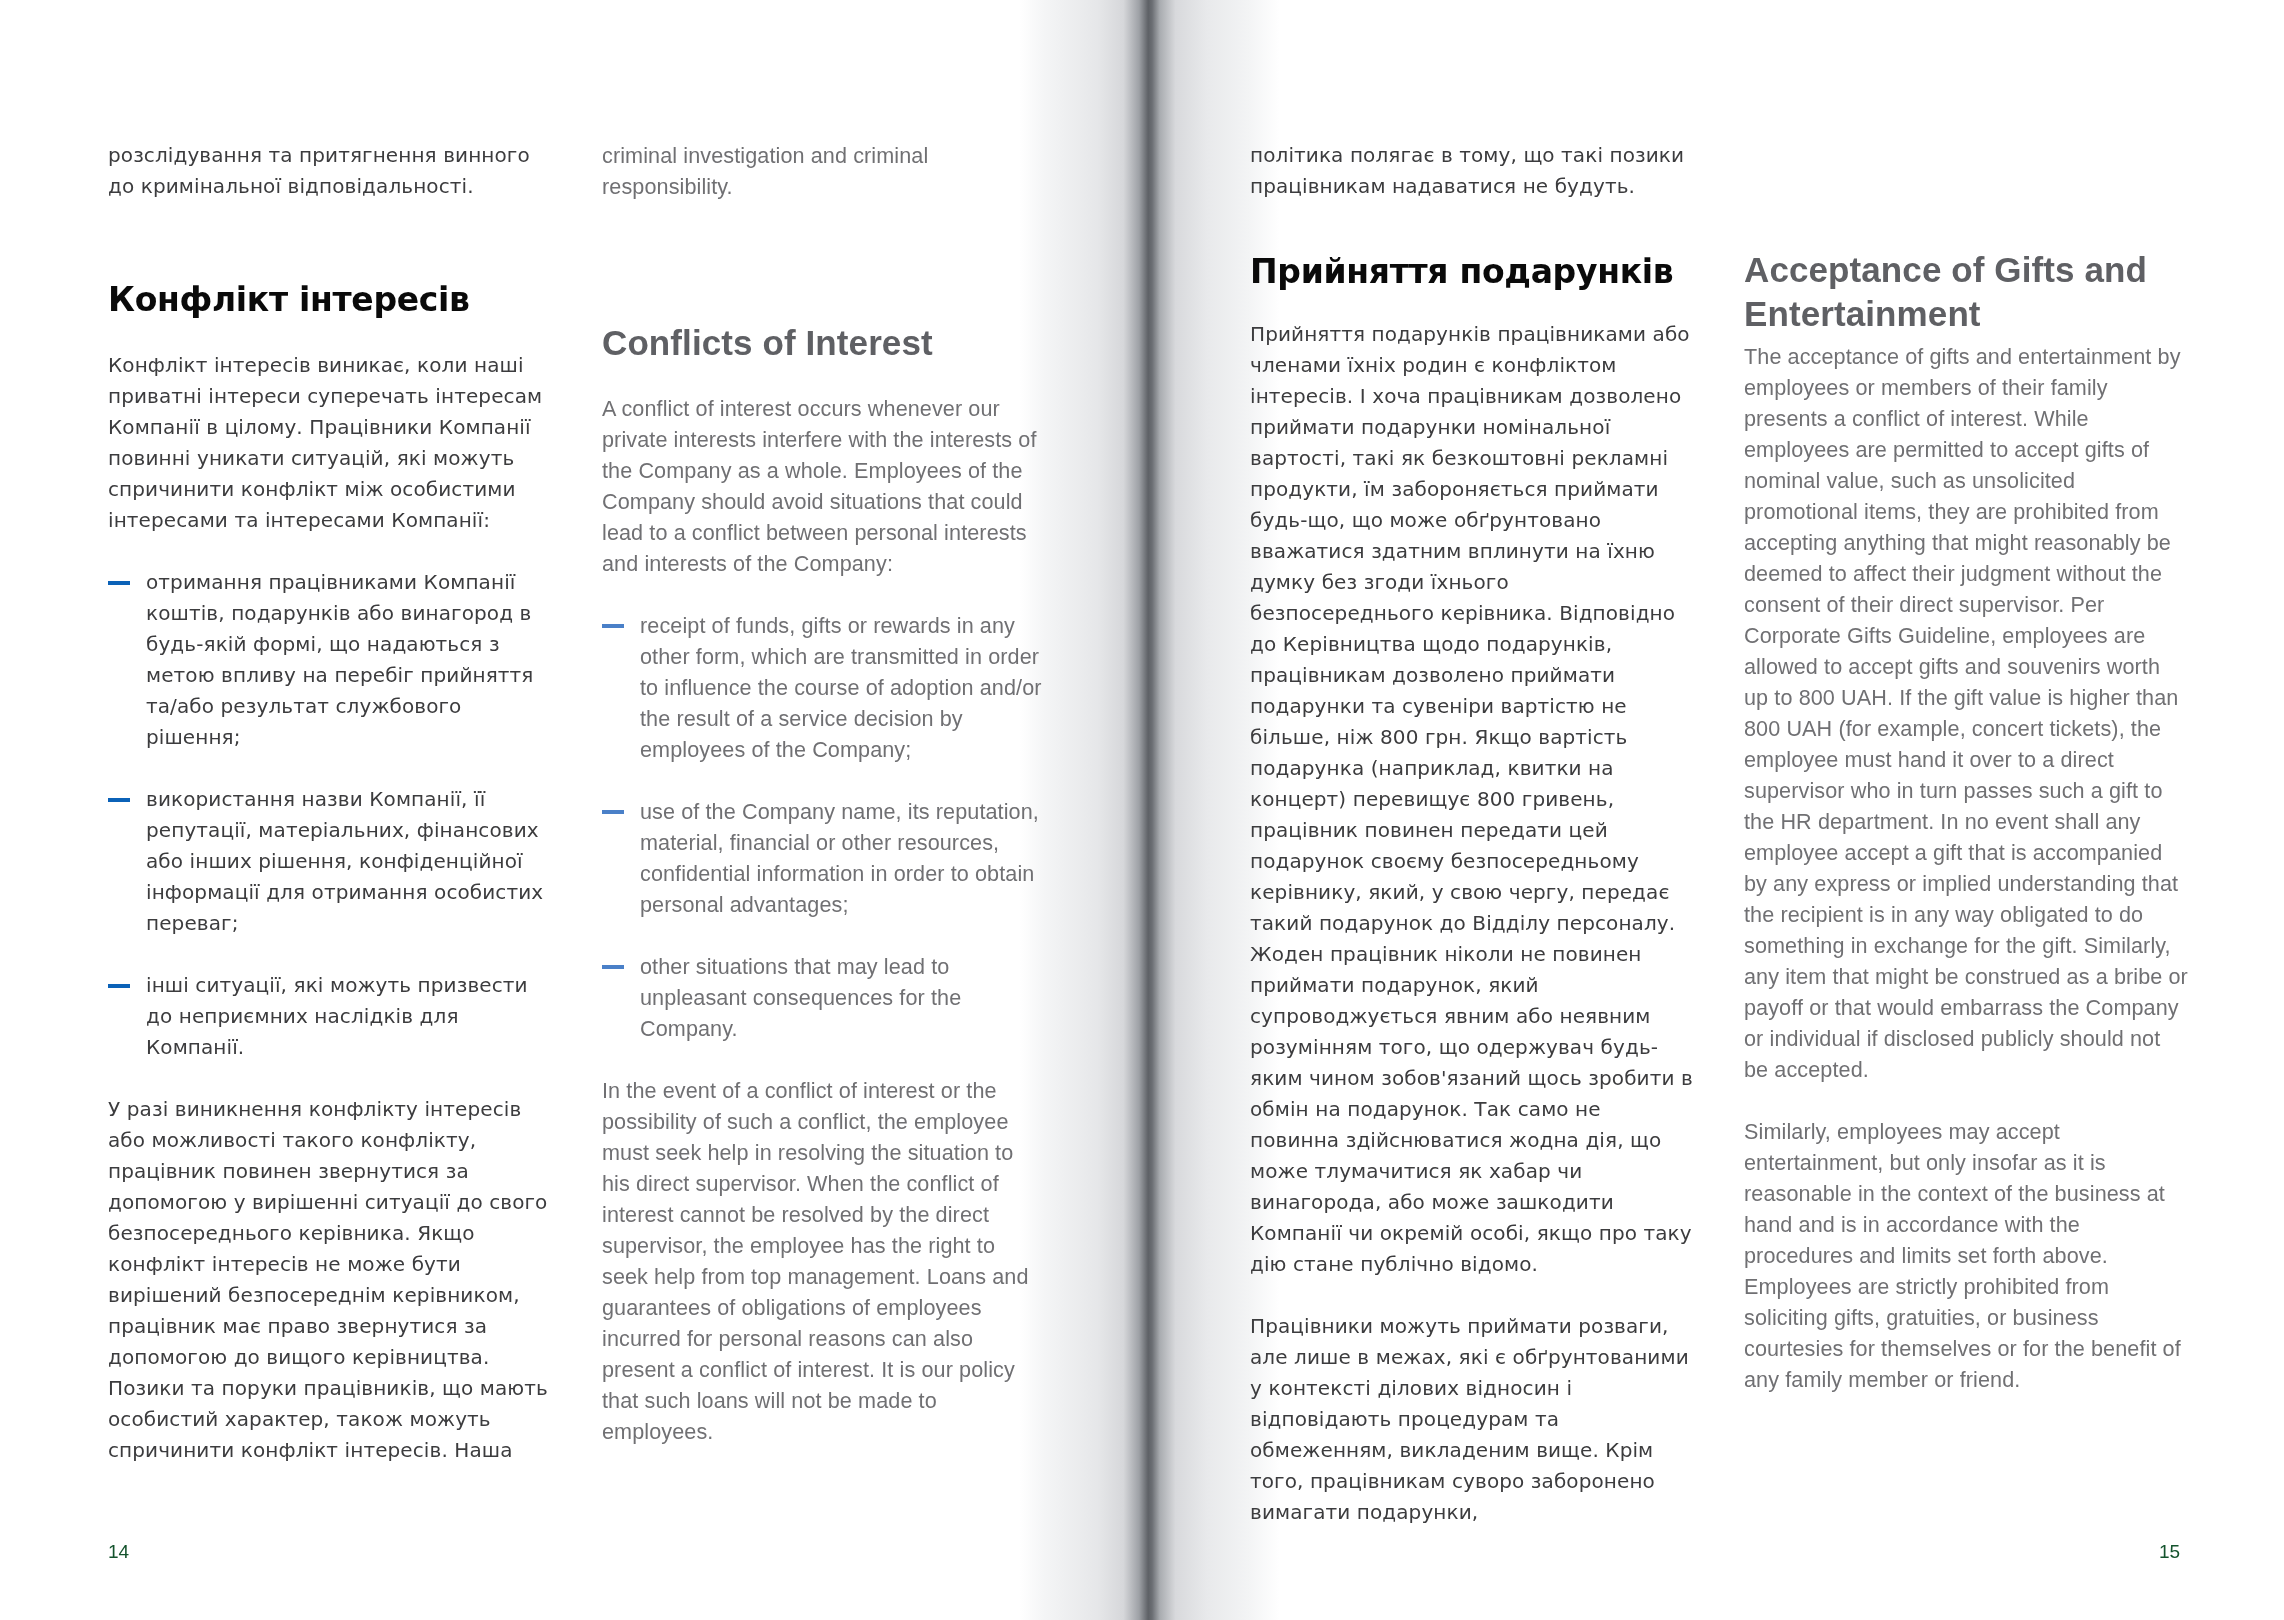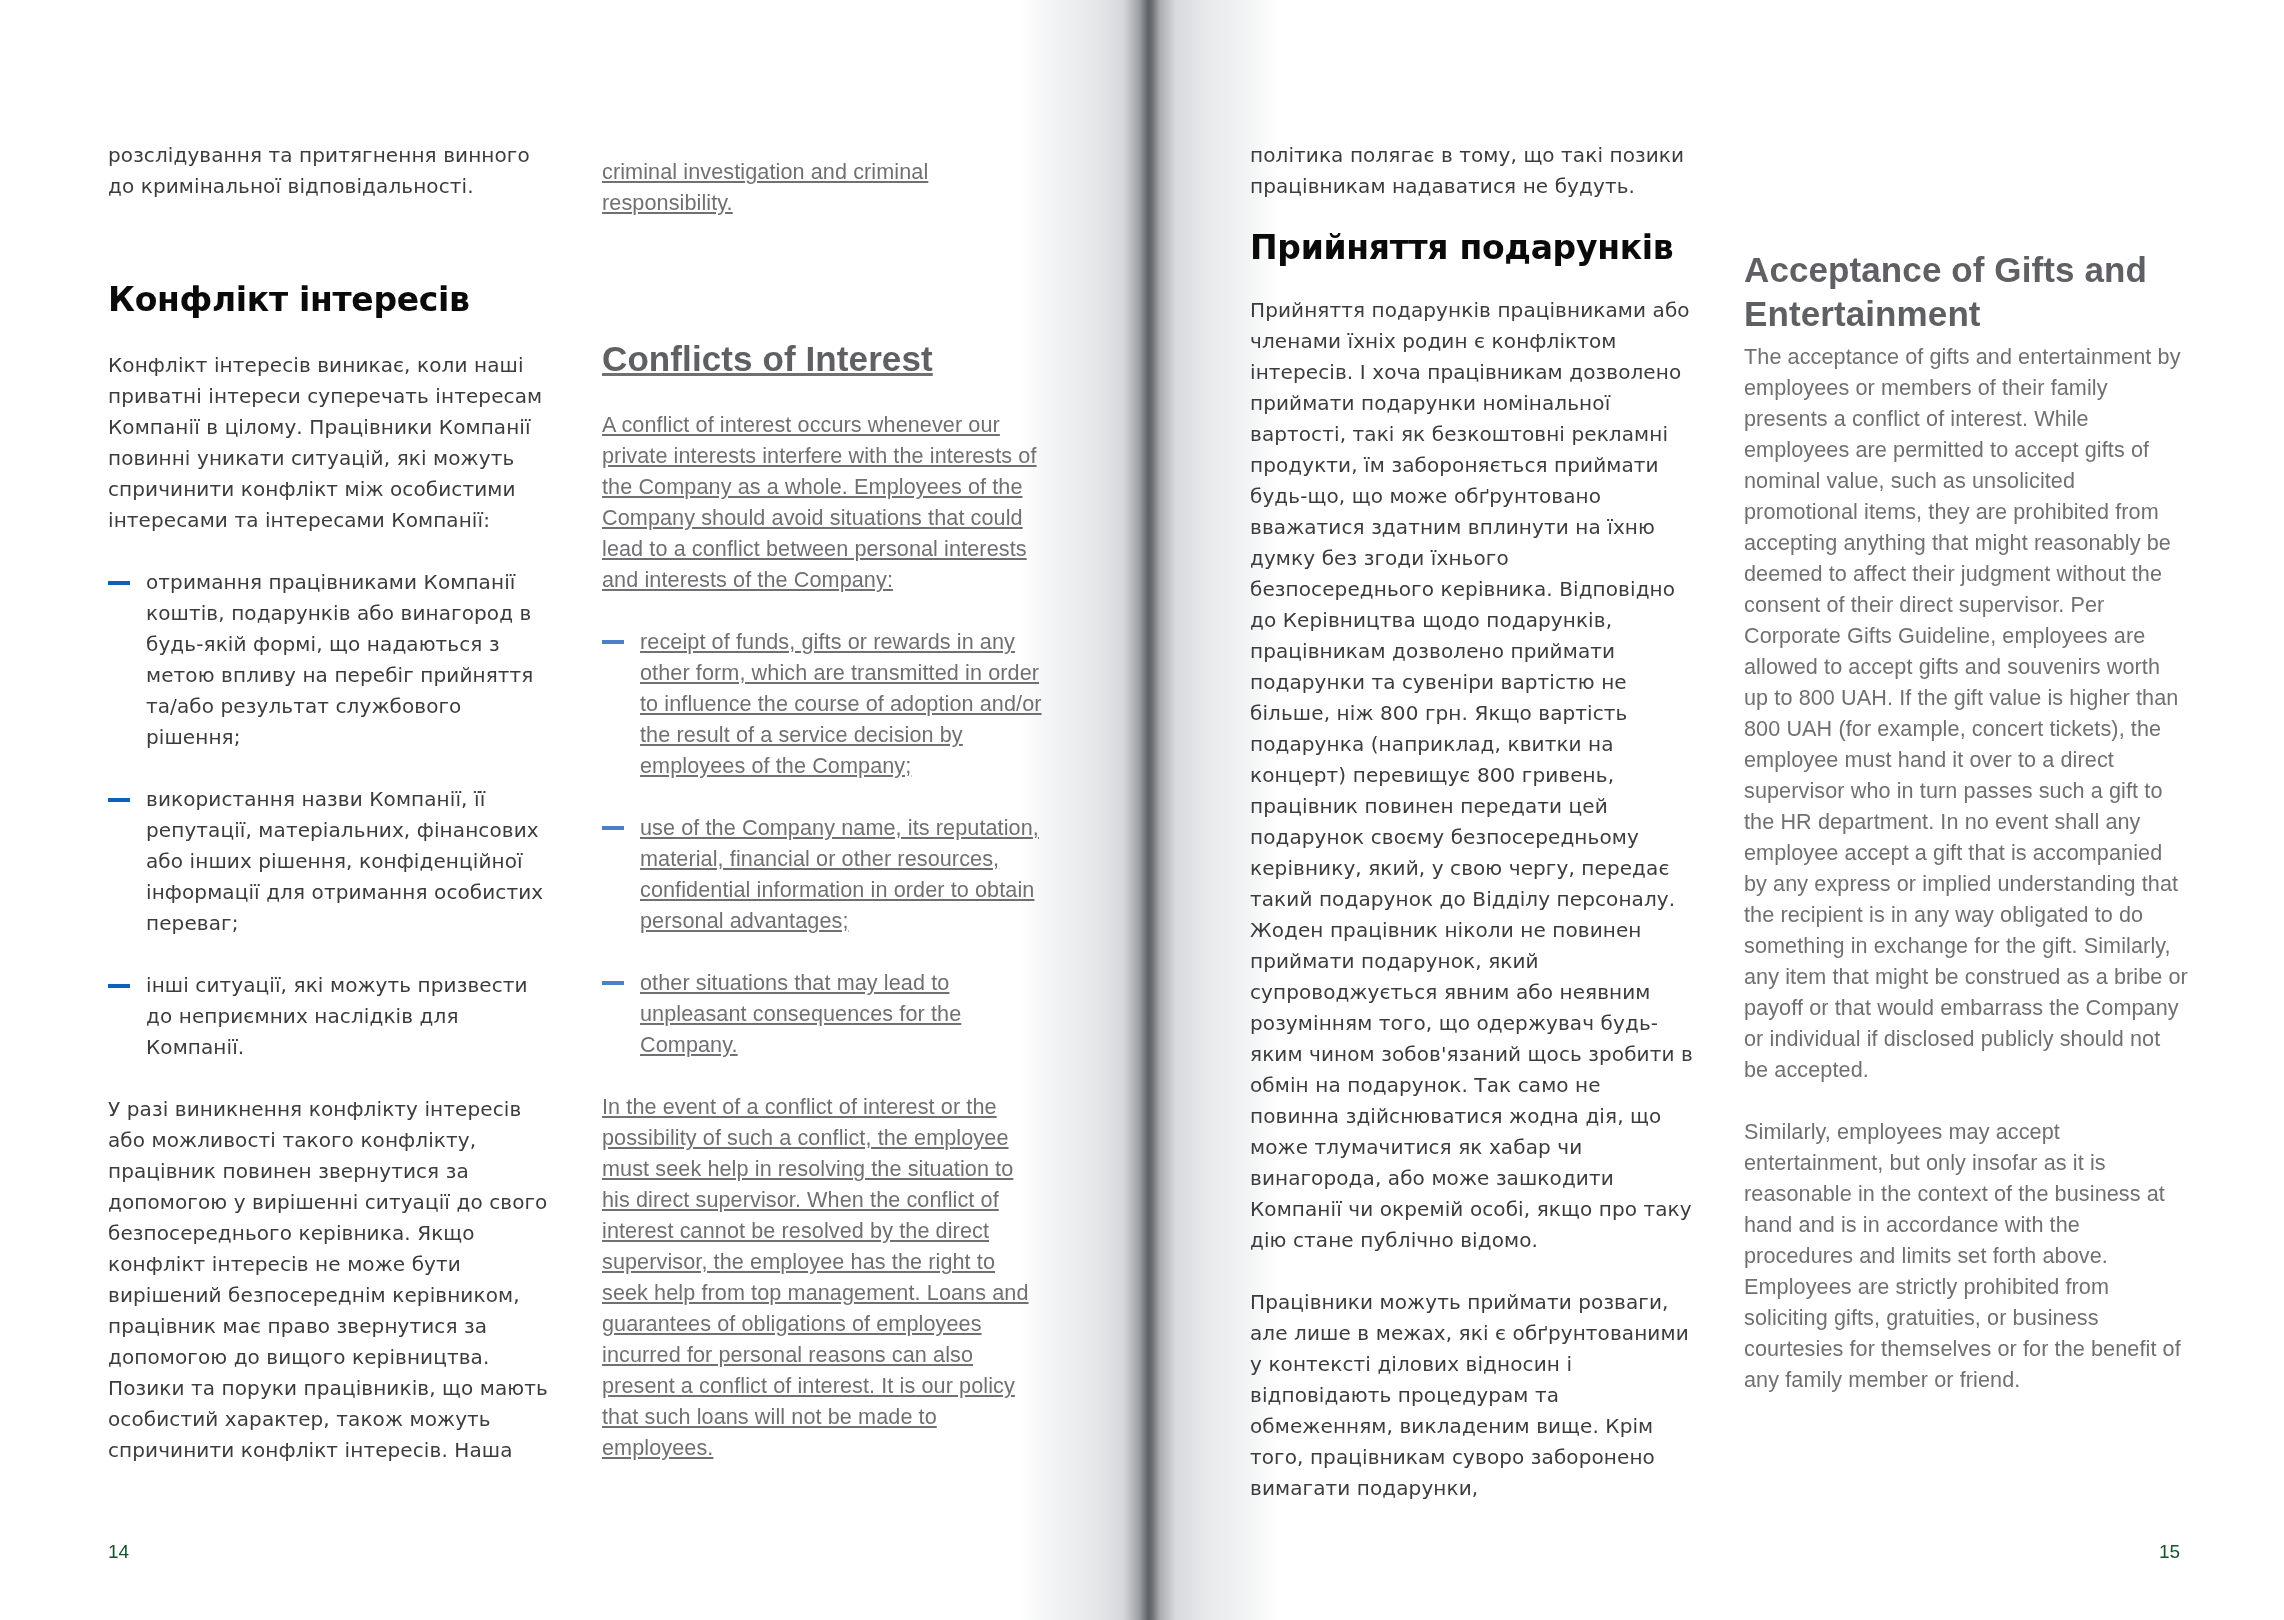--- a/index.html
+++ b/index.html
@@ -55,39 +55,39 @@
       <h2 class="h-ua" style="margin-top:76px; margin-bottom:29px;">Конфлікт інтересів</h2>
       <p>Конфлікт інтересів виникає, коли наші приватні інтереси суперечать інтересам Компанії в цілому. Працівники Компанії повинні уникати ситуацій, які можуть спричинити конфлікт між особистими інтересами та інтересами Компанії:</p>
       <ul class="bullets">
         <li><span class="dash ua-dash"></span><span>отримання працівниками Компанії коштів, подарунків або винагород в будь-якій формі, що надаються з метою впливу на перебіг прийняття та/або результат службового рішення;</span></li>
         <li><span class="dash ua-dash"></span><span>використання назви Компанії, її репутації, матеріальних, фінансових або інших рішення, конфіденційної інформації для отримання особистих переваг;</span></li>
         <li><span class="dash ua-dash"></span><span>інші ситуації, які можуть призвести до неприємних наслідків для Компанії.</span></li>
       </ul>
       <p>У разі виникнення конфлікту інтересів або можливості такого конфлікту, працівник повинен звернутися за допомогою у вирішенні ситуації до свого безпосереднього керівника. Якщо конфлікт інтересів не може бути вирішений безпосереднім керівником, працівник має право звернутися за допомогою до вищого керівництва. Позики та поруки працівників, що мають особистий характер, також можуть спричинити конфлікт інтересів. Наша</p>
     </div>
 
-    <div class="col en en-text" style="left:602px; top:156px; width:444px;text-decoration:underline;">
+    <div class="col en en-text" style="left:602px; top:140px; width:444px;">
       <p>criminal investigation and criminal responsibility.</p>
       <h2 class="h-en" style="margin-top:119px; margin-bottom:28px;">Conflicts of Interest</h2>
       <p>A conflict of interest occurs whenever our private interests interfere with the interests of the Company as a whole. Employees of the Company should avoid situations that could lead to a conflict between personal interests and interests of the Company:</p>
       <ul class="bullets">
         <li><span class="dash en-dash"></span><span>receipt of funds, gifts or rewards in any other form, which are transmitted in order to influence the course of adoption and/or the result of a service decision by employees of the Company;</span></li>
         <li><span class="dash en-dash"></span><span>use of the Company name, its reputation, material, financial or other resources, confidential information in order to obtain personal advantages;</span></li>
         <li><span class="dash en-dash"></span><span>other situations that may lead to unpleasant consequences for the Company.</span></li>
       </ul>
       <p>In the event of a conflict of interest or the possibility of such a conflict, the employee must seek help in resolving the situation to his direct supervisor. When the conflict of interest cannot be resolved by the direct supervisor, the employee has the right to seek help from top management. Loans and guarantees of obligations of employees incurred for personal reasons can also present a conflict of interest. It is our policy that such loans will not be made to employees.</p>
     </div>
 
     <div class="pnum" style="left:108px;">14</div>
   </section>
 
   <section>
     <div class="col ua" style="left:1250px; top:140px; width:444px;">
       <p>політика полягає в тому, що такі позики працівникам надаватися не будуть.</p>
-      <h2 class="h-ua" style="margin-top:24px; margin-bottom:26px;">Прийняття подарунків</h2>
+      <h2 class="h-ua" style="margin-top:48px; margin-bottom:26px;">Прийняття подарунків</h2>
       <p class="para">Прийняття подарунків працівниками або членами їхніх родин є конфліктом інтересів. І хоча працівникам дозволено приймати подарунки номінальної вартості, такі як безкоштовні рекламні продукти, їм забороняється приймати будь-що, що може обґрунтовано вважатися здатним вплинути на їхню думку без згоди їхнього безпосереднього керівника. Відповідно до Керівництва щодо подарунків, працівникам дозволено приймати подарунки та сувеніри вартістю не більше, ніж 800 грн. Якщо вартість подарунка (наприклад, квитки на концерт) перевищує 800 гривень, працівник повинен передати цей подарунок своєму безпосередньому керівнику, який, у свою чергу, передає такий подарунок до Відділу персоналу. Жоден працівник ніколи не повинен приймати подарунок, який супроводжується явним або неявним розумінням того, що одержувач будь-яким чином зобов'язаний щось зробити в обмін на подарунок. Так само не повинна здійснюватися жодна дія, що може тлумачитися як хабар чи винагорода, або може зашкодити Компанії чи окремій особі, якщо про таку дію стане публічно відомо.</p>
       <p class="para">Працівники можуть приймати розваги, але лише в межах, які є обґрунтованими у контексті ділових відносин і відповідають процедурам та обмеженням, викладеним вище. Крім того, працівникам суворо заборонено вимагати подарунки,</p>
     </div>
 
     <div class="col en en-text" style="left:1744px; top:248px; width:444px;">
       <h2 class="h-en" style="margin-bottom:5.2px;">Acceptance of Gifts and Entertainment</h2>
       <p class="para">The acceptance of gifts and entertainment by employees or members of their family presents a conflict of interest. While employees are permitted to accept gifts of nominal value, such as unsolicited promotional items, they are prohibited from accepting anything that might reasonably be deemed to affect their judgment without the consent of their direct supervisor. Per Corporate Gifts Guideline, employees are allowed to accept gifts and souvenirs worth up to 800 UAH. If the gift value is higher than 800 UAH (for example, concert tickets), the employee must hand it over to a direct supervisor who in turn passes such a gift to the HR department. In no event shall any employee accept a gift that is accompanied by any express or implied understanding that the recipient is in any way obligated to do something in exchange for the gift. Similarly, any item that might be construed as a bribe or payoff or that would embarrass the Company or individual if disclosed publicly should not be accepted.</p>
       <p class="para">Similarly, employees may accept entertainment, but only insofar as it is reasonable in the context of the business at hand and is in accordance with the procedures and limits set forth above. Employees are strictly prohibited from soliciting gifts, gratuities, or business courtesies for themselves or for the benefit of any family member or friend.</p>
     </div>
 

